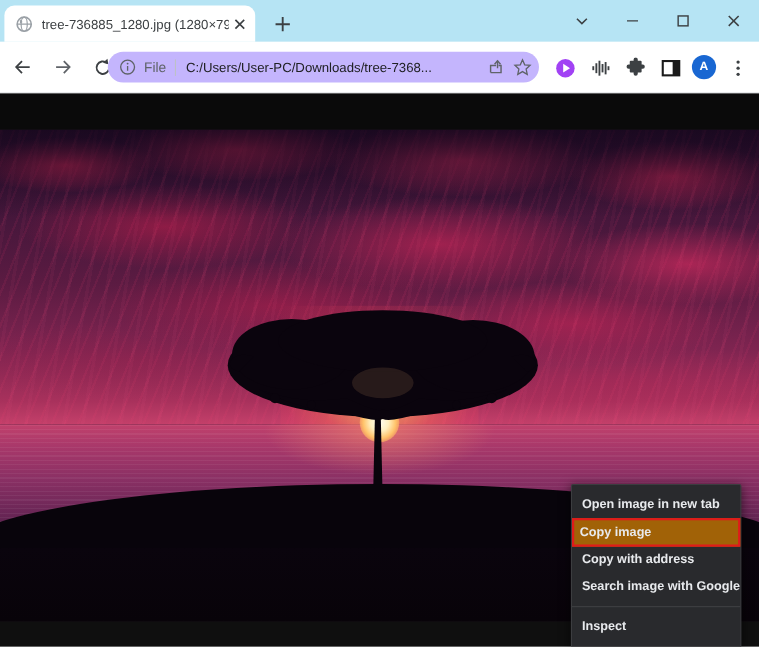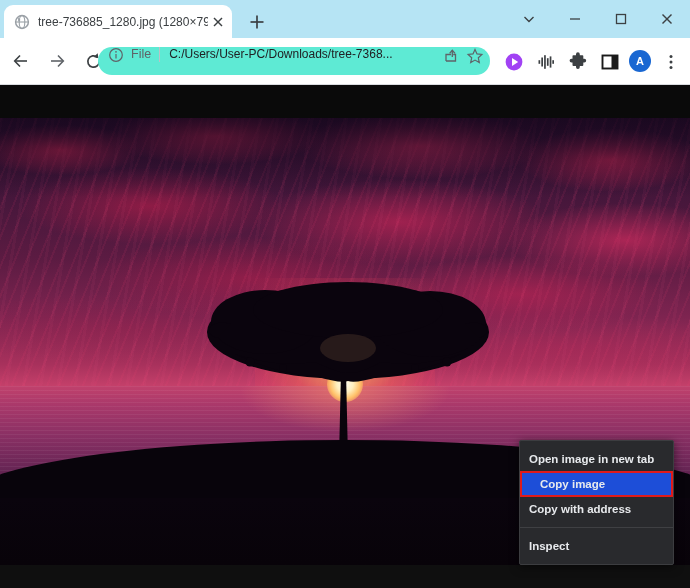--- a/index.html
+++ b/index.html
@@ -90,24 +90,24 @@
     margin-left: 6px;
     display: flex;
     align-items: center;
     justify-content: center;
     border-radius: 50%;
   }
   .omnibox {
     position: absolute;
     left: 98px; top: 9px;
     width: 392px; height: 28px;
-    background: #5eead4;
+    background: #c4b5fd;
     border-radius: 15px;
     display: flex;
-    align-items: flex-start;
+    align-items: center;
     box-sizing: border-box;
     padding: 0 6px 0 10px;
   }
   .omni-info { width: 16px; height: 16px; flex: 0 0 16px; margin-right: 7px; }
   .omni-scheme {
     font-size: 12.5px;
     color: #5f6368;
     white-space: nowrap;
     margin-right: 8px;
   }
@@ -279,24 +279,24 @@
     height: 24px;
     display: flex;
     align-items: center;
     padding: 0 9px;
     font-size: 11.5px;
     color: #e8eaed;
     white-space: nowrap;
     box-sizing: border-box;
   }
   .ctxitem.highlighted {
-    background: #1d4ed8;
+    background: #a16207;
     border: 2px solid #e01b1b;
     height: 26px;
-    padding: 0 18px;
+    padding: 0 5px;
   }
   .ctxsep {
     height: 1px;
     background: #3f4043;
     margin: 6px 0 6px 0;
   }
 </style>
 </head>
 <body>
 
@@ -473,18 +473,19 @@
       <div class="hill"></div>
       <div class="ground"></div>
     </div>
 
     <div class="band-bottom"></div>
 
     <div class="ctxmenu">
       <div class="ctxitem">Open image in new tab</div>
       <div class="ctxitem highlighted">Copy image</div>
       <div class="ctxitem">Copy with address</div>
+      <div class="ctxitem">Search image with Google</div>
       <div class="ctxsep"></div>
       <div class="ctxitem">Inspect</div>
     </div>
   </div>
 
 </div>
 
 </body></html>

